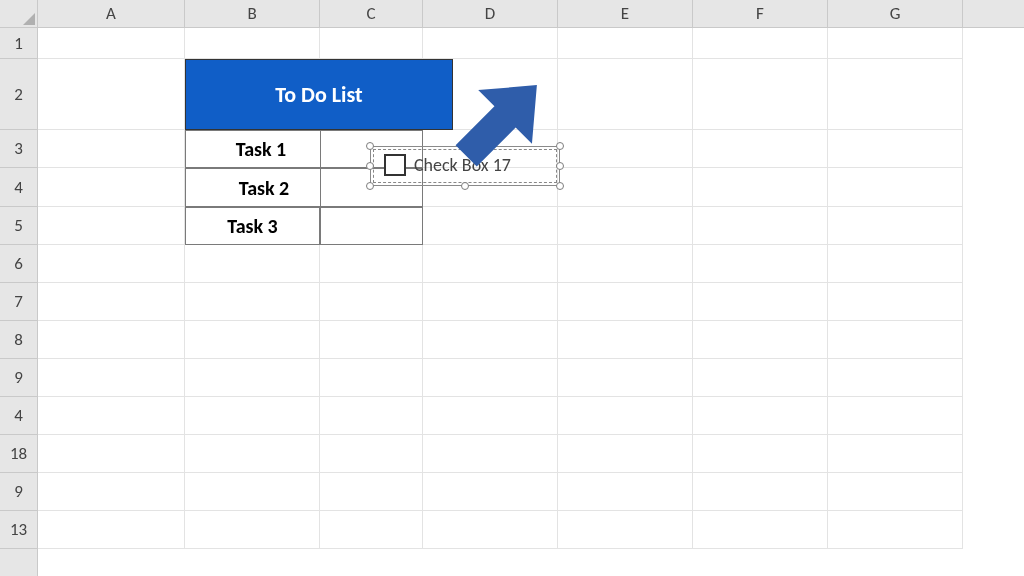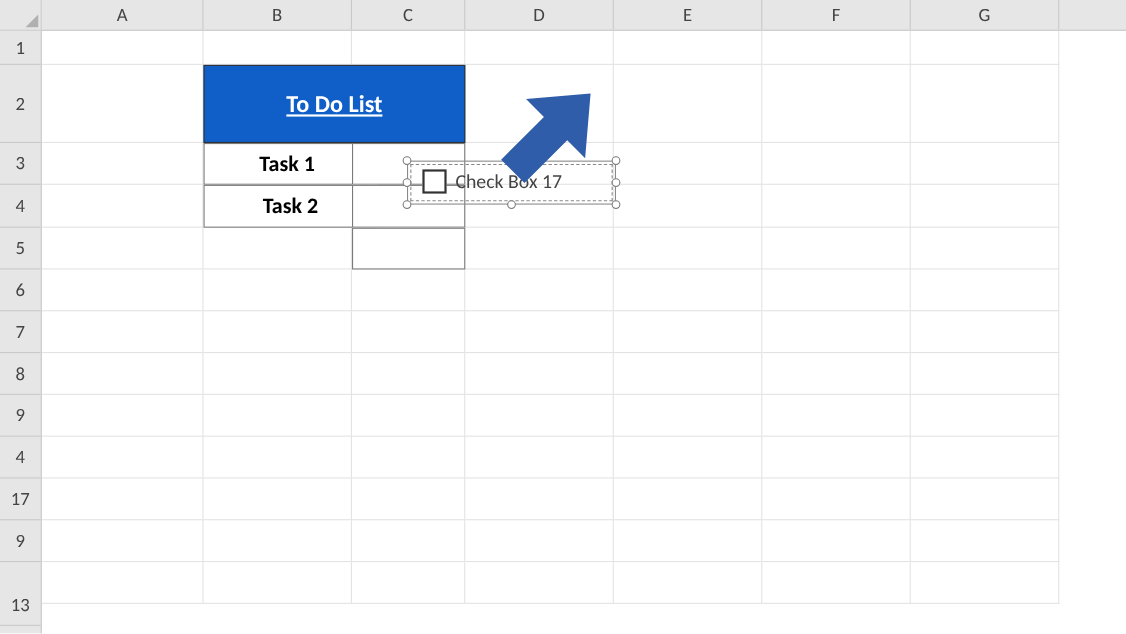--- a/index.html
+++ b/index.html
@@ -171,23 +171,23 @@
       <div class="row-h" style="height: 31px;">1</div>
       <div class="row-h" style="height: 71px;">2</div>
       <div class="row-h" style="height: 38px;">3</div>
       <div class="row-h" style="height: 39px;">4</div>
       <div class="row-h" style="height: 38px;">5</div>
       <div class="row-h" style="height: 38px;">6</div>
       <div class="row-h" style="height: 38px;">7</div>
       <div class="row-h" style="height: 38px;">8</div>
       <div class="row-h" style="height: 38px;">9</div>
       <div class="row-h" style="height: 38px;">4</div>
-      <div class="row-h" style="height: 38px;">17</div>
+      <div class="row-h" style="height: 38px;">18</div>
       <div class="row-h" style="height: 38px;">9</div>
-      <div class="row-h" style="height: 38px; margin-top: 20px;">13</div>
+      <div class="row-h" style="height: 38px;">13</div>
     </div>
   <div class="cells" id="cellArea">
       <div class="cell-row" style="height: 31px;">
         <div class="cell" style="width: 147px; height: 31px;"></div>
         <div class="cell" style="width: 135px; height: 31px;"></div>
         <div class="cell" style="width: 103px; height: 31px;"></div>
         <div class="cell" style="width: 135px; height: 31px;"></div>
         <div class="cell" style="width: 135px; height: 31px;"></div>
         <div class="cell" style="width: 135px; height: 31px;"></div>
         <div class="cell" style="width: 135px; height: 31px;"></div>
@@ -295,34 +295,37 @@
         <div class="cell" style="width: 147px; height: 38px;"></div>
         <div class="cell" style="width: 135px; height: 38px;"></div>
         <div class="cell" style="width: 103px; height: 38px;"></div>
         <div class="cell" style="width: 135px; height: 38px;"></div>
         <div class="cell" style="width: 135px; height: 38px;"></div>
         <div class="cell" style="width: 135px; height: 38px;"></div>
         <div class="cell" style="width: 135px; height: 38px;"></div>
       </div>
     </div>
 
-  <div class="todo-header" id="todoHeader" style="left: 185px; top: 59px; width: 238px; height: 71px; text-decoration: underline;">
+  <div class="todo-header" id="todoHeader" style="left: 185px; top: 59px; width: 268px; height: 71px;">
     <span>To Do List</span>
   </div>
 
   <div class="task-cell" id="taskB3" style="left: 185px; top: 130px; width: 152px; height: 38px;">
     <span>Task 1</span>
   </div>
   <div class="task-blank" id="blankC3" style="left: 320px; top: 130px; width: 103px; height: 38px;"></div>
 
   <div class="task-cell" id="taskB4" style="left: 185px; top: 168px; width: 158px; height: 39px; justify-content: center;">
     <span>Task 2</span>
   </div>
   <div class="task-blank" id="blankC4" style="left: 320px; top: 168px; width: 103px; height: 39px;"></div>
 
+  <div class="task-cell" id="taskB5" style="left: 185px; top: 207px; width: 135px; height: 38px;">
+    <span>Task 3</span>
+  </div>
   <div class="task-blank" id="blankC5" style="left: 320px; top: 207px; width: 103px; height: 38px;"></div>
 
   <div class="form-control" id="formCtl" style="left: 370px; top: 146px; width: 190px; height: 40px;">
     <div class="form-border"></div>
     <div class="chk"></div>
     <div class="chk-label">Check Box 17</div>
     <div class="handle h-tl"></div>
     <div class="handle h-tm"></div>
     <div class="handle h-tr"></div>
     <div class="handle h-ml"></div>

